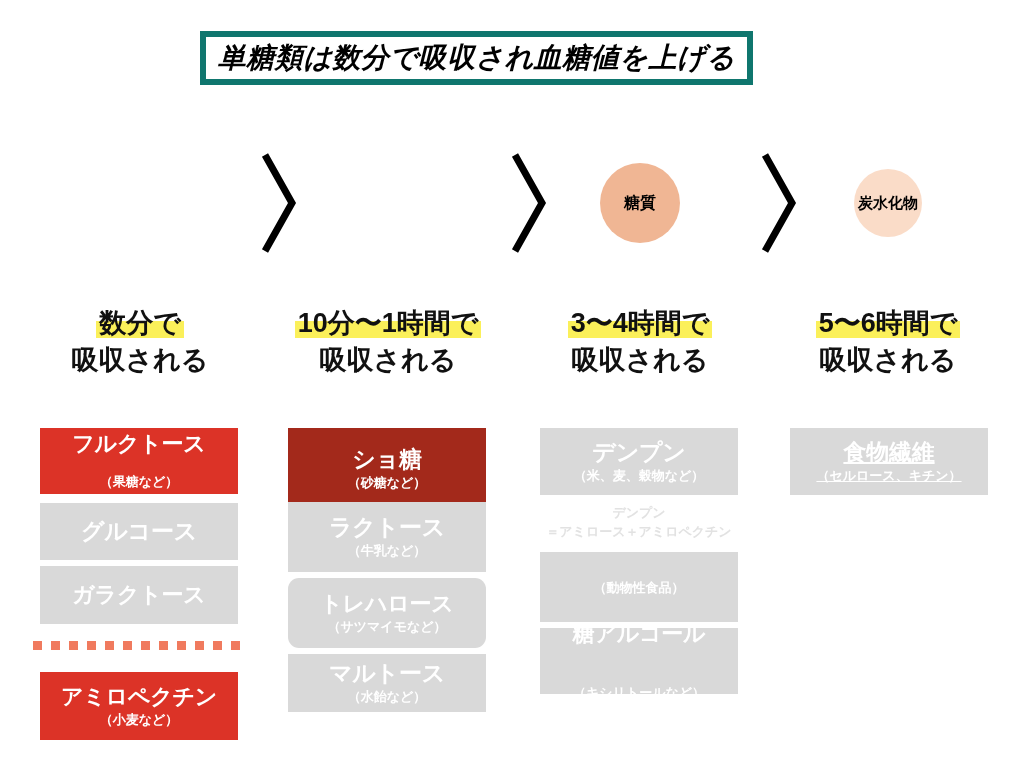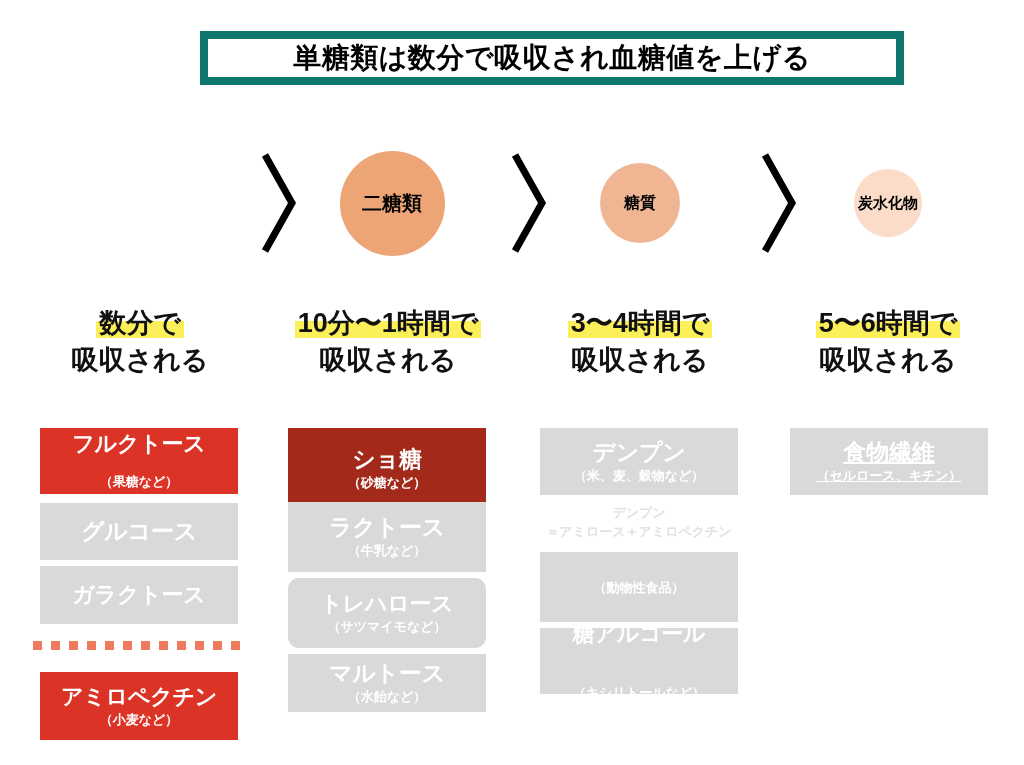--- a/index.html
+++ b/index.html
@@ -16,28 +16,29 @@
     font-family: "Liberation Sans", "DejaVu Sans", sans-serif;
     color: #000000;
     -webkit-font-smoothing: antialiased;
   }
 
   
   #title-box {
     position: absolute;
     left: 200px;
     top: 31px;
-    width: 704px;
+    width: 553px;
     height: 54px;
-    border: 8px solid #0f766e;
+    border: 6px solid #0f766e;
     background: #ffffff;
     box-sizing: border-box;
     display: flex;
     align-items: center;
     justify-content: center;
+    font-style: italic;
   }
   #title-text {
     font-size: 28px;
     font-weight: 700;
     letter-spacing: 0.5px;
     color: #000000;
     white-space: nowrap;
   }
 
   
@@ -156,23 +157,20 @@
   #starch-note span { display: block; white-space: nowrap; }
 </style>
 </head>
 <body>
 
 <div id="title-box">
   <span id="title-text">単糖類は数分で吸収され血糖値を上げる</span>
 </div>
 
 <div id="flow-row">
-    <div class="flow-circle" style="width: 105px; height: 105px; left: 339.5px; top: 47.5px; background: rgb(237, 165, 118); font-size: 20px;">
-      <span>二糖類</span>
-    </div>
     <div class="flow-circle" style="width: 80px; height: 80px; left: 600px; top: 60px; background: rgb(240, 182, 148); font-size: 16px;">
       <span>糖質</span>
     </div>
     <div class="flow-circle" style="width: 68px; height: 68px; left: 854px; top: 66px; background: rgb(250, 220, 200); font-size: 15px;">
       <span>炭水化物</span>
     </div>
     <div class="flow-chevron" style="left: 258px; top: 47px;">
       <svg width="42" height="106" viewBox="0 0 42 106" aria-hidden="true">
         <polyline points="7,5 34,53 7,101" fill="none" stroke="#000000" stroke-width="7" stroke-linecap="butt" stroke-linejoin="miter"></polyline>
       </svg>

